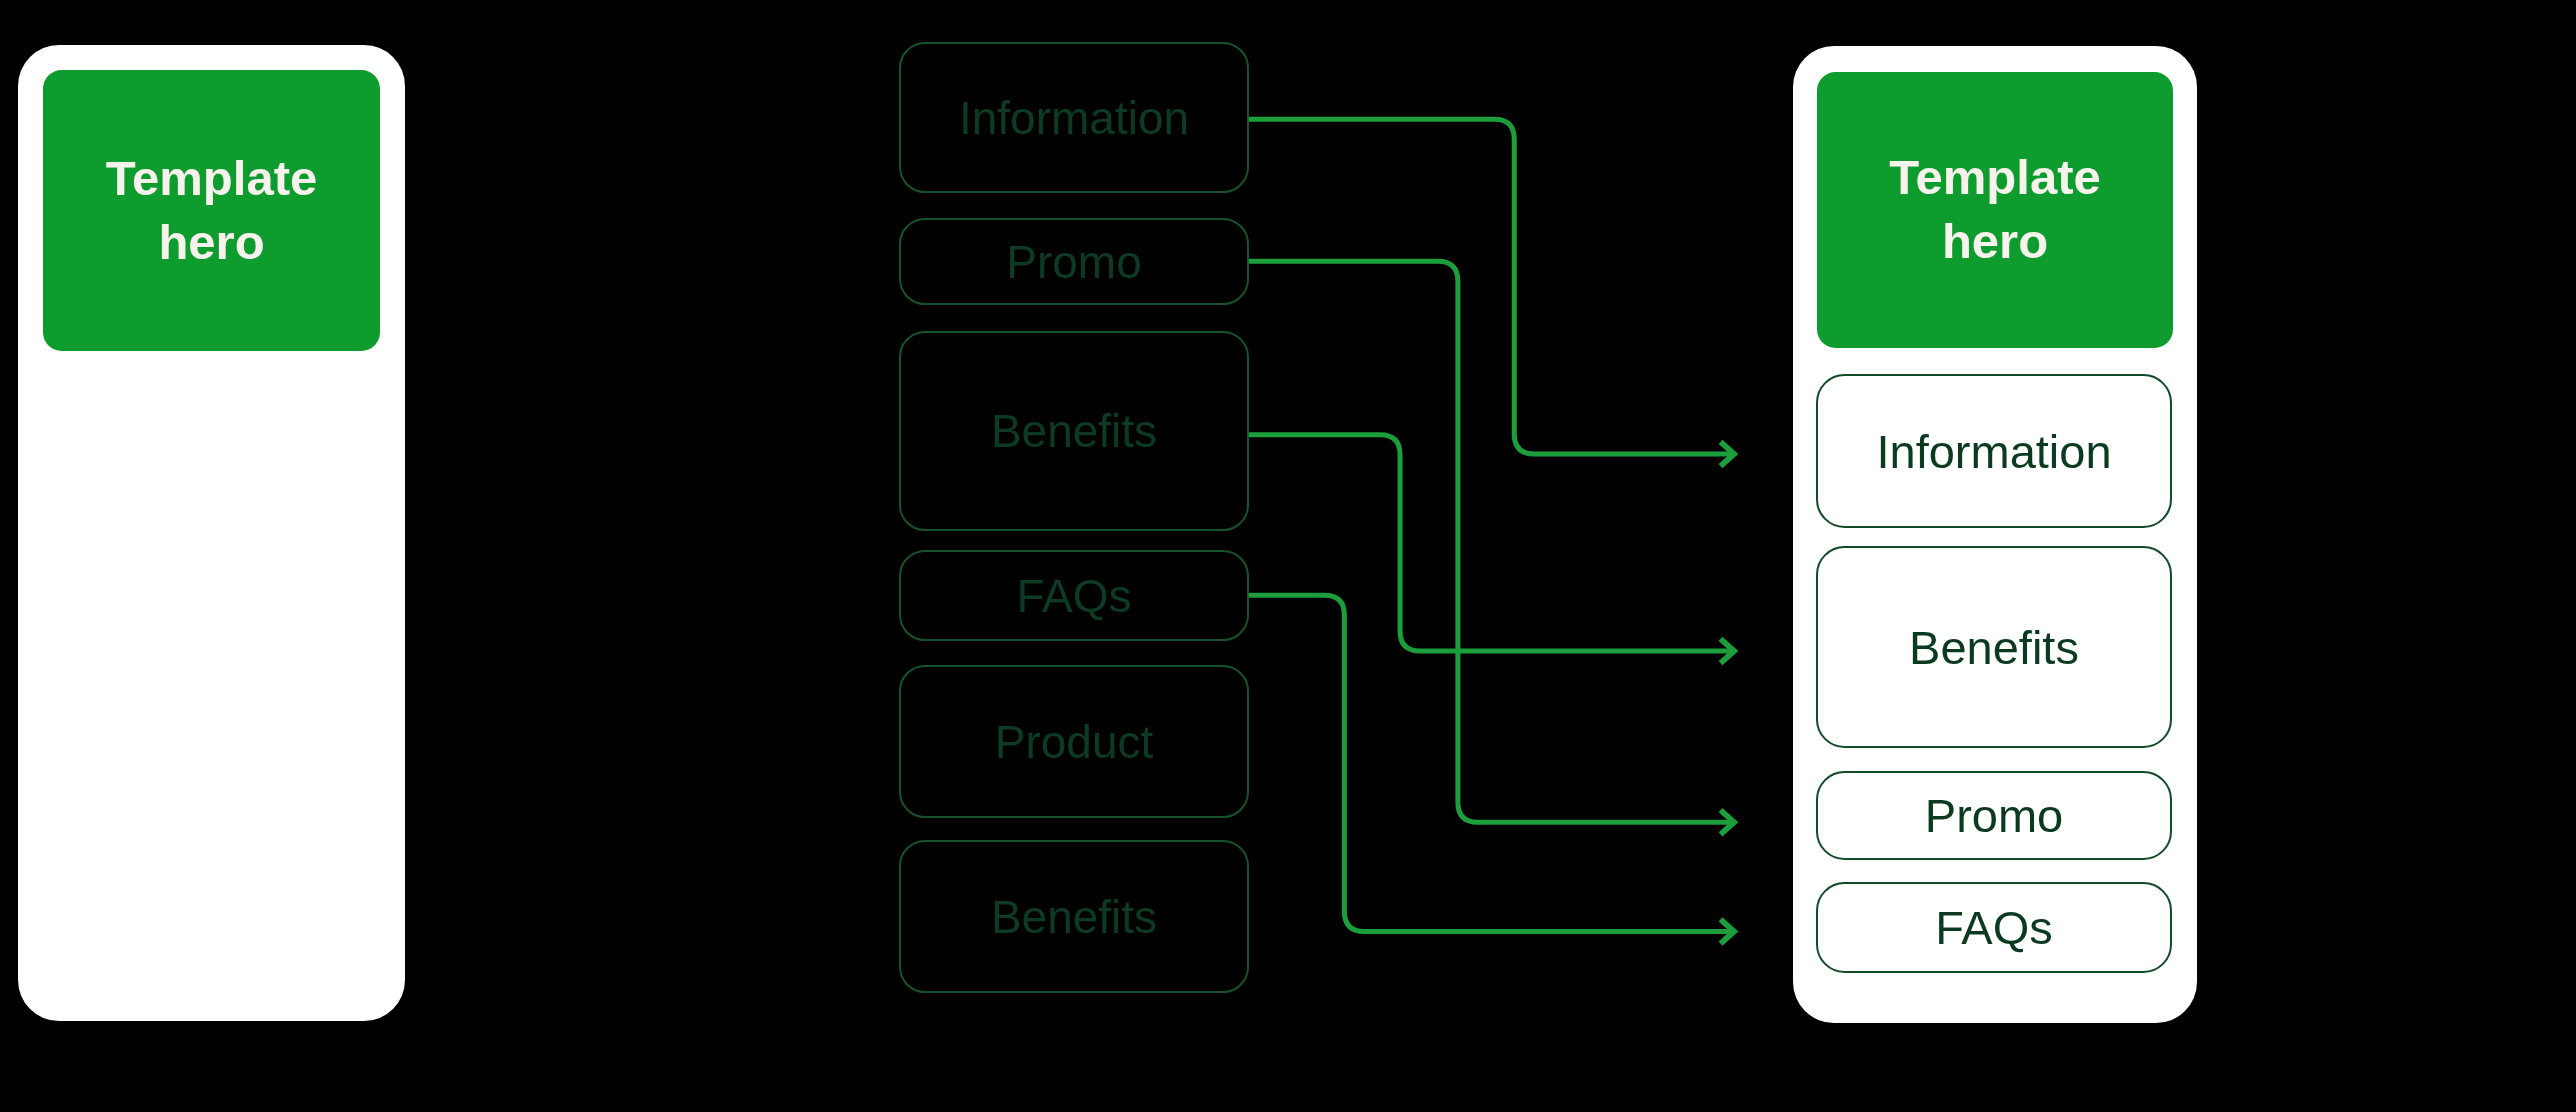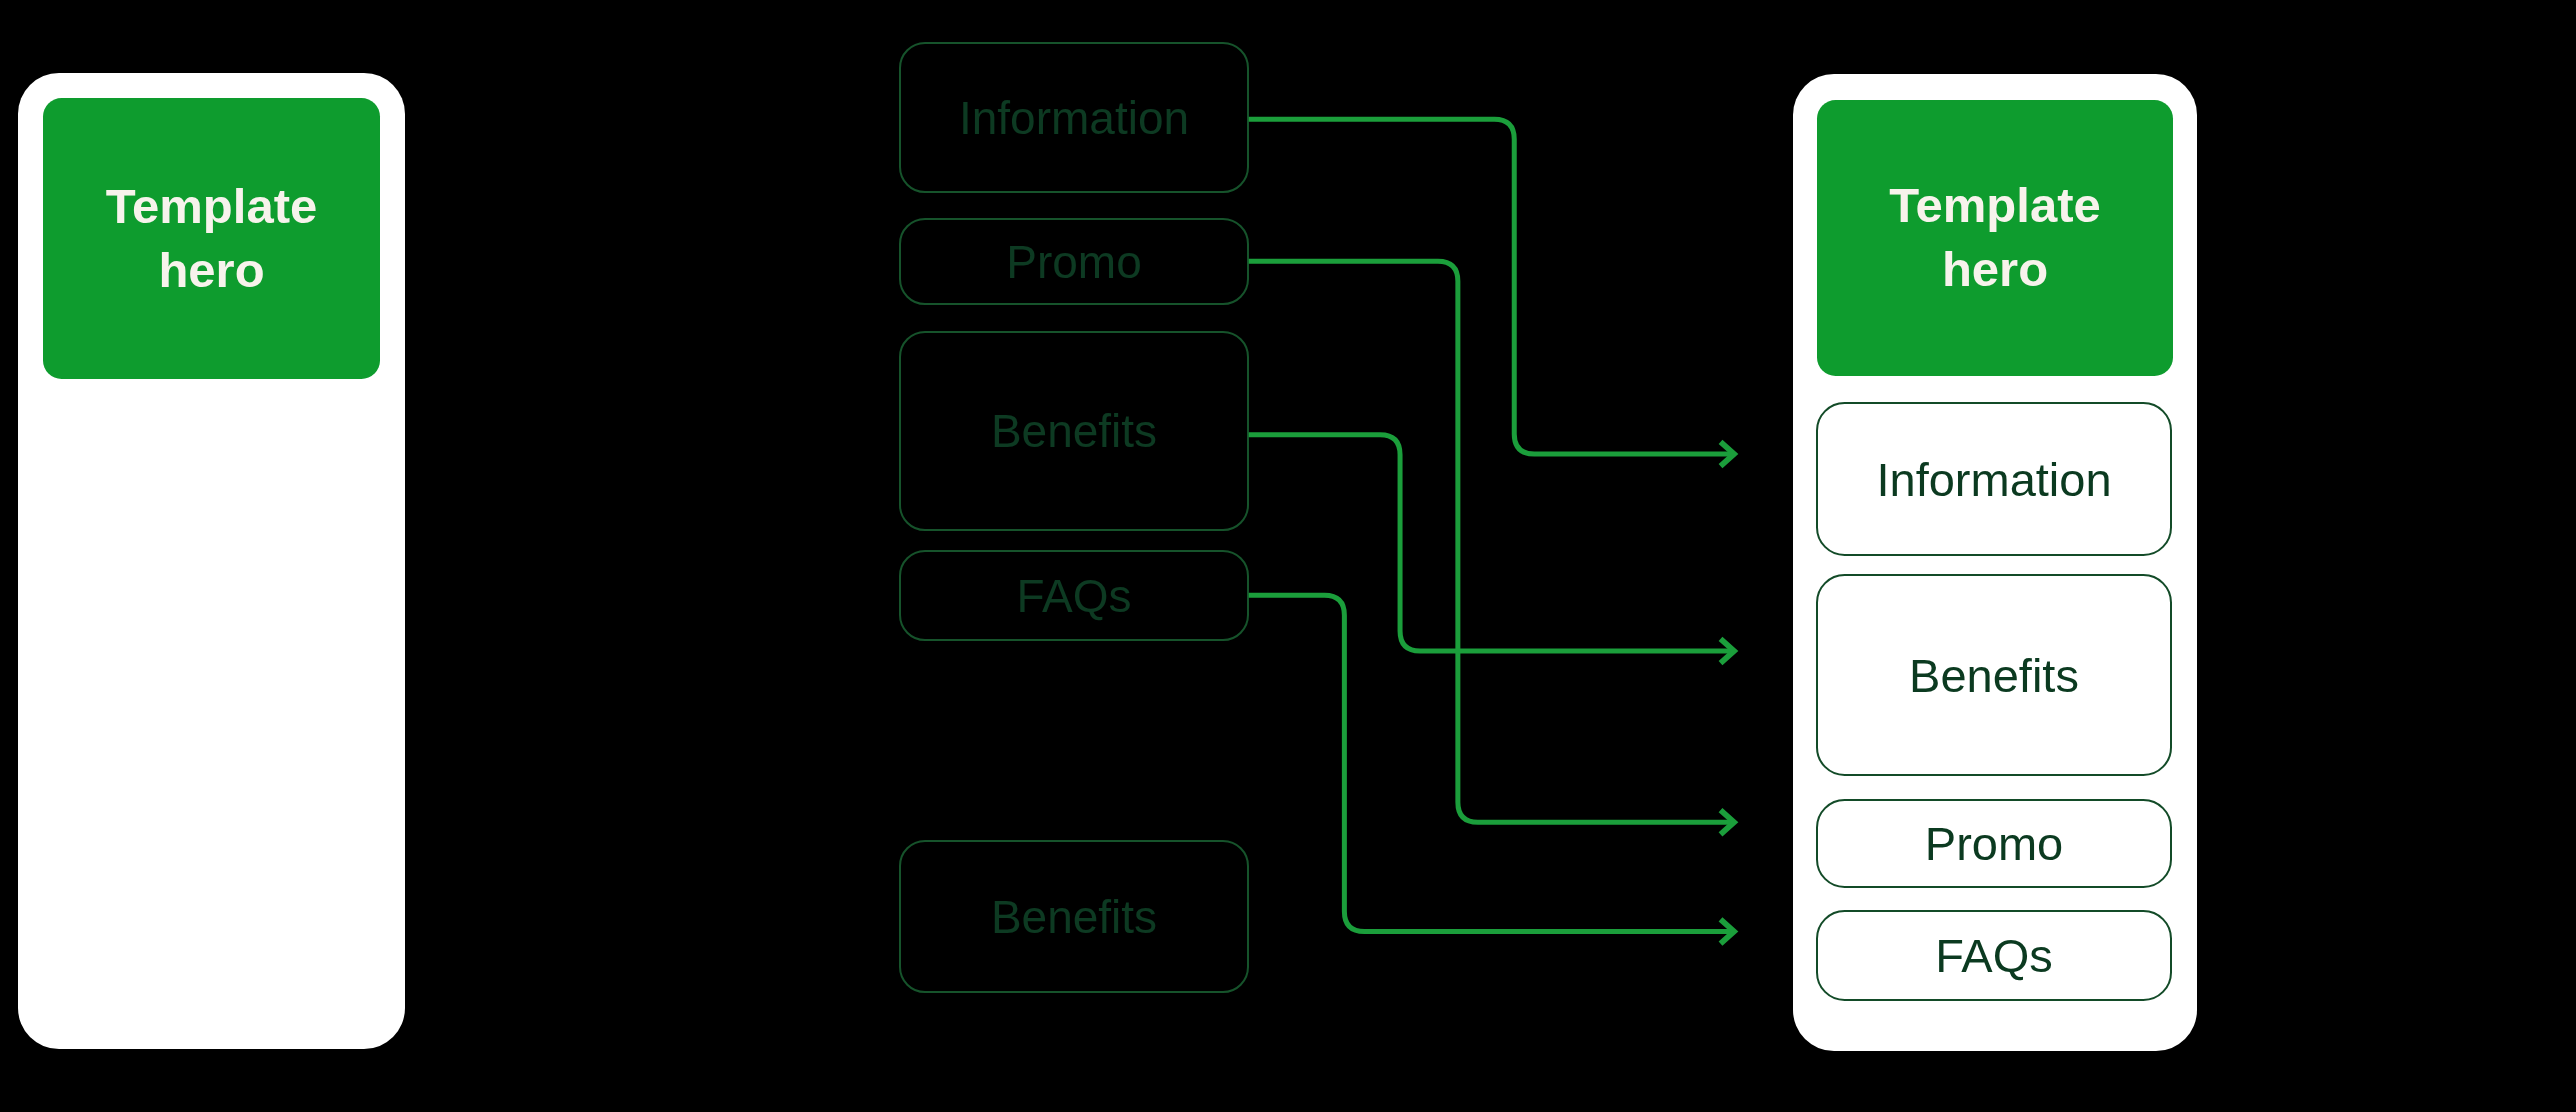--- a/index.html
+++ b/index.html
@@ -15,21 +15,20 @@
     position: absolute;
     left: 0; top: 0;
     width: 2576px;
     height: 1112px;
     background: #000000;
   }
   .card {
     position: absolute;
     background: #ffffff;
     border-radius: 41px;
-    margin-top: 28px;
   }
   .card.left  { left: 18px;   top: 45px; width: 387px; height: 976px; }
   .card.right { left: 1793px; top: 46px; width: 404px; height: 977px; }
   .hero {
     position: absolute;
     background: #0E9C2E;
     border-radius: 18.6px;
     color: #F7F3EC;
     font-weight: bold;
     font-size: 49px;
@@ -111,20 +110,21 @@
 <div class="canvas">
 
   <div class="card left">
     <div class="hero">Template hero</div>
   </div>
 
   <div class="mid-box information">Information</div>
   <div class="mid-box promo">Promo</div>
   <div class="mid-box benefits">Benefits</div>
   <div class="mid-box faqs">FAQs</div>
+  <div class="mid-box product">Product</div>
   <div class="mid-box gallery">Benefits</div>
 
   <svg class="connectors" viewBox="0 0 3608 1558" xmlns="http://www.w3.org/2000/svg">
 
     <path d="M 1749 167 L 2093 167 Q 2121 167 2121 195 L 2121 608 Q 2121 636 2149 636 L 2428 636"></path>
     <path class="arrowhead" d="M 2410 619 L 2429 636 L 2410 653"></path>
 
     <path d="M 1749 366 L 2014 366 Q 2042 366 2042 394 L 2042 1124 Q 2042 1152 2070 1152 L 2428 1152"></path>
     <path class="arrowhead" d="M 2410 1135 L 2429 1152 L 2410 1169"></path>
 

